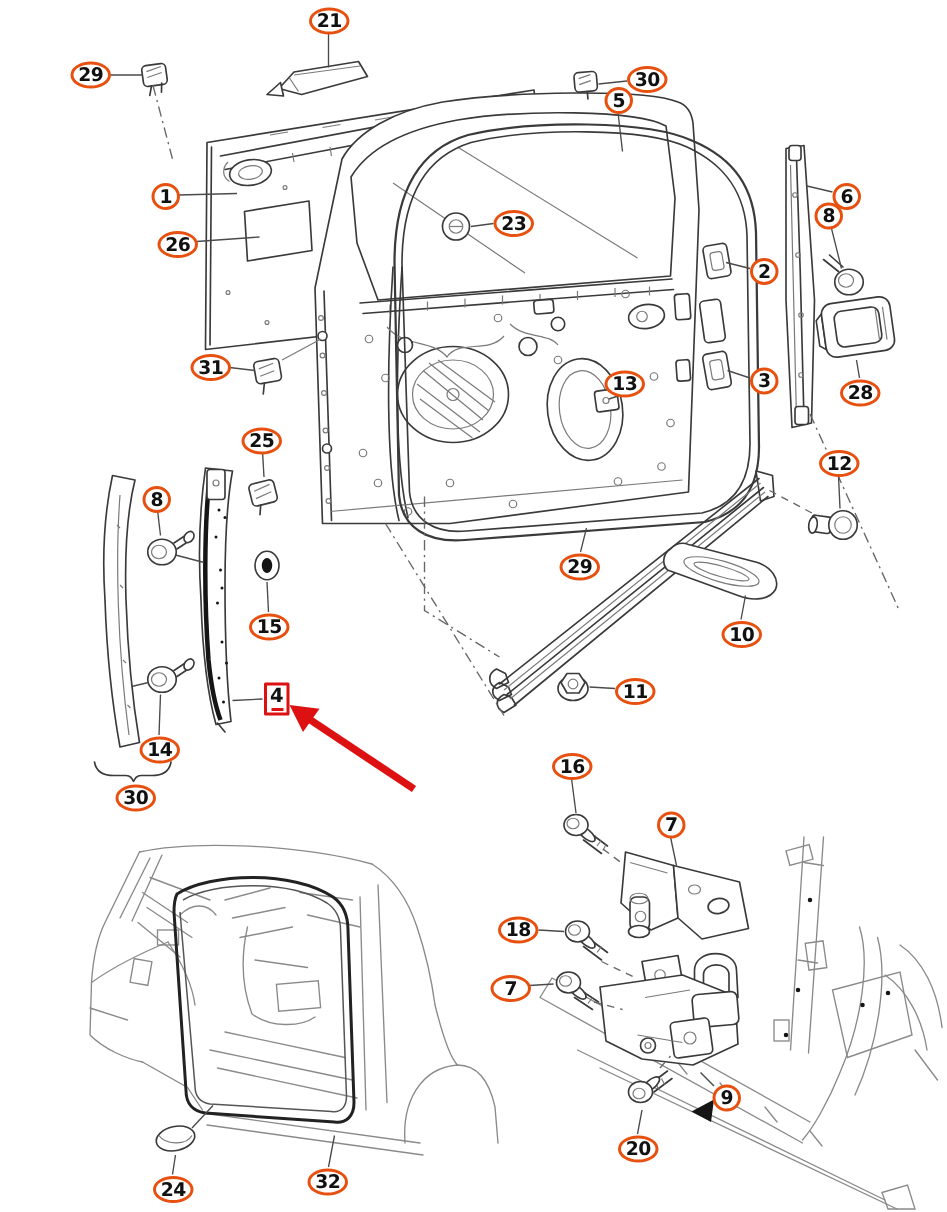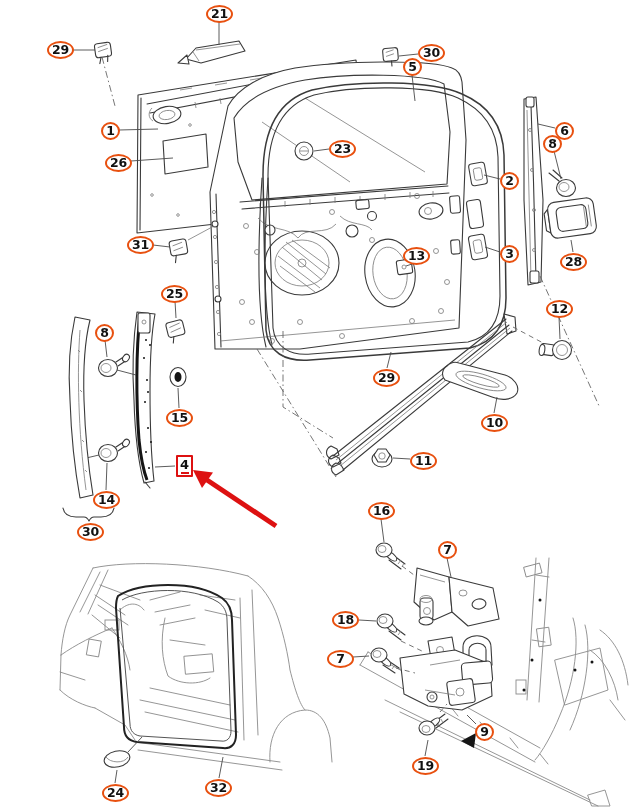--- a/index.html
+++ b/index.html
@@ -429,15 +429,15 @@
   <div class="co two" style="left:373px;top:369px">29</div>
   <div class="co two" style="left:481px;top:414px">10</div>
   <div class="co two" style="left:410px;top:452px">11</div>
   <div class="co two" style="left:368px;top:502px">16</div>
   <div class="co two" style="left:102px;top:784px">24</div>
   <div class="co two" style="left:205px;top:779px">32</div>
   <div class="co one" style="left:438px;top:541px">7</div>
   <div class="co two" style="left:332px;top:611px">18</div>
   <div class="co two" style="left:327px;top:650px">7</div>
   <div class="co one" style="left:475px;top:723px">9</div>
-  <div class="co two" style="left:412px;top:757px">19</div>
+  <div class="co two" style="left:412px;top:757px">20</div>
 
 </div>
 
 </body></html>

